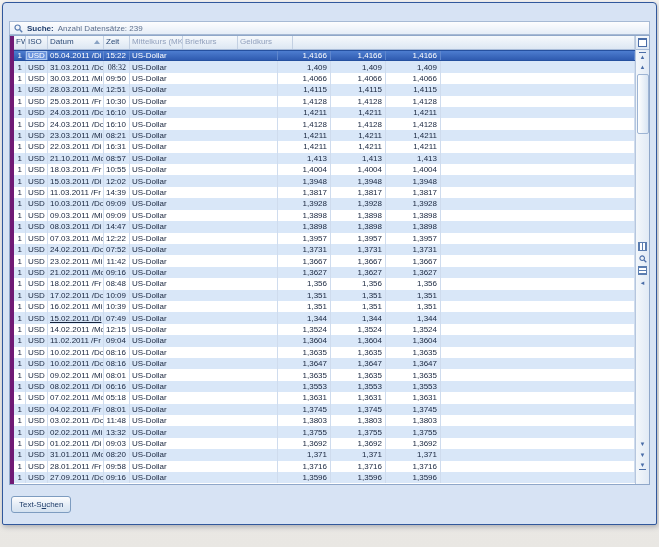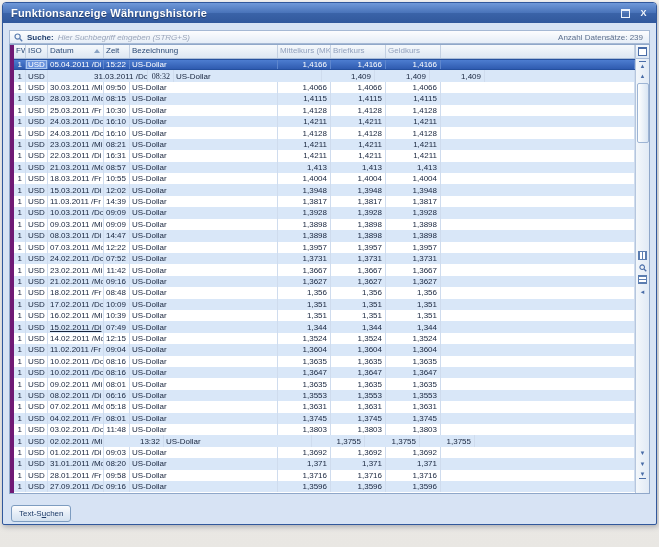--- a/index.html
+++ b/index.html
@@ -18,21 +18,21 @@
   .titlebar{
     height:20px;display:flex;align-items:center;padding:0 5px 0 8px;
     background:linear-gradient(#7099d9,#4a74ba 48%,#3a63a8 52%,#31589c);
     border-radius:3px 3px 0 0;color:#fff;
   }
   .title{flex:1;font-size:11px;font-weight:bold;text-shadow:0 1px 1px rgba(0,0,0,.4);letter-spacing:.2px;}
   .winbtn{width:15px;height:14px;display:flex;align-items:center;justify-content:center;margin-left:3px;color:#f2f6fc;}
   .maxbox{width:7px;height:6px;border:1px solid #eef3fb;border-top-width:2px;background:rgba(255,255,255,.08);}
   .closex{font-size:9px;font-weight:bold;line-height:1;}
   
-  .content{padding:7px 6px 0 6px;}
+  .content{padding:18px 6px 0 6px;}
   .searchbar{
     height:14px;border:1px solid #a6b9d4;box-sizing:border-box;
     background:linear-gradient(#fdfdfe,#e5edf7);
     display:flex;align-items:center;padding:0 4px;gap:4px;
   }
   .search-label{font-size:8px;font-weight:bold;color:#23406e;}
   .search-placeholder{font-size:8px;font-style:italic;color:#9aa5ba;flex:1;}
   .records{font-size:8px;color:#5d6f8d;padding-right:2px;}
   
   .grid{display:flex;height:448px;border:1px solid #8fa7c9;box-sizing:content-box;background:#fff;margin-top:0;}
@@ -80,69 +80,60 @@
     background:linear-gradient(#fdfdfe,#e3ecf6 55%,#d4e2f0);
     border:1px solid #7d9cc0;border-radius:3px;font-family:inherit;
   }
   .accel{text-decoration:underline;}
 </style>
 </head>
 <body>
 
 <div class="window">
 
-  <div class="titlebar">
-    <span class="title">Funktionsanzeige Währungshistorie</span>
-    <span class="winbtn">
-        <span class="maxbox"></span>
-      </span>
-    <span class="winbtn closex">X</span>
-  </div>
 
   <div class="content">
 
     <div class="searchbar">
       <svg class="mag" width="9" height="9" viewBox="0 0 9 9">
         <circle cx="3.6" cy="3.6" r="2.6" fill="none" stroke="#5b7db0" stroke-width="1.2"></circle>
         <line x1="5.6" y1="5.6" x2="8.2" y2="8.2" stroke="#5b7db0" stroke-width="1.4"></line>
       </svg>
       <span class="search-label">Suche:</span>
-      <span class="search-placeholder">Hier Suchbegriff eingeben (STRG+S)</span>
       <span class="records">Anzahl Datensätze: 239</span>
     </div>
 
     <div class="grid">
       <div class="grid-main">
         <div class="ghead" id="gridHeader">
             <div class="hcell" style="width: 12px;">FW</div>
             <div class="hcell" style="width: 22px;">ISO</div>
             <div class="hcell" style="width: 56px;">Datum<span class="sort-up"></span></div>
             <div class="hcell" style="width: 26px;">Zeit</div>
-            <div class="hcell" style="width: 148px;">Bezeichnung</div>
             <div class="hcell muted" style="width: 53px;">Mittelkurs (MK)</div>
             <div class="hcell muted" style="width: 55px;">Briefkurs</div>
             <div class="hcell muted" style="width: 55px;">Geldkurs</div>
             <div class="hcell fill"></div>
           </div>
         <div class="gbody" id="gridBody">
             <div class="grow selected">
               <div class="cell c-fw num" style="width: 12px;">1</div>
               <div class="cell c-iso" style="width: 22px;">USD</div>
               <div class="cell c-datum" style="width: 56px;">05.04.2011 /Di</div>
               <div class="cell c-zeit num" style="width: 26px;">15:22</div>
               <div class="cell c-bezeichnung" style="width: 148px;">US-Dollar</div>
               <div class="cell c-mittelkurs num" style="width: 53px;">1,4166</div>
               <div class="cell c-briefkurs num" style="width: 55px;">1,4166</div>
               <div class="cell c-geldkurs num" style="width: 55px;">1,4166</div>
               <div class="cell c-filler fill"></div>
             </div>
             <div class="grow alt">
               <div class="cell c-fw num" style="width: 12px;">1</div>
               <div class="cell c-iso" style="width: 22px;">USD</div>
-              <div class="cell c-datum" style="width: 56px; margin-left: 44px;">31.03.2011 /Do</div>
+              <div class="cell c-datum" style="width: 56px;">31.03.2011 /Do</div>
               <div class="cell c-zeit num" style="width: 26px; font-family: Liberation Serif, serif;">08:32</div>
               <div class="cell c-bezeichnung" style="width: 148px;">US-Dollar</div>
               <div class="cell c-mittelkurs num" style="width: 53px;">1,409</div>
               <div class="cell c-briefkurs num" style="width: 55px;">1,409</div>
               <div class="cell c-geldkurs num" style="width: 55px;">1,409</div>
               <div class="cell c-filler fill"></div>
             </div>
             <div class="grow">
               <div class="cell c-fw num" style="width: 12px;">1</div>
               <div class="cell c-iso" style="width: 22px;">USD</div>
@@ -151,21 +142,21 @@
               <div class="cell c-bezeichnung" style="width: 148px;">US-Dollar</div>
               <div class="cell c-mittelkurs num" style="width: 53px;">1,4066</div>
               <div class="cell c-briefkurs num" style="width: 55px;">1,4066</div>
               <div class="cell c-geldkurs num" style="width: 55px;">1,4066</div>
               <div class="cell c-filler fill"></div>
             </div>
             <div class="grow alt">
               <div class="cell c-fw num" style="width: 12px;">1</div>
               <div class="cell c-iso" style="width: 22px;">USD</div>
               <div class="cell c-datum" style="width: 56px;">28.03.2011 /Mo</div>
-              <div class="cell c-zeit num" style="width: 26px;">08:15</div>
+              <div class="cell c-zeit num" style="width: 26px;">12:51</div>
               <div class="cell c-bezeichnung" style="width: 148px;">US-Dollar</div>
               <div class="cell c-mittelkurs num" style="width: 53px;">1,4115</div>
               <div class="cell c-briefkurs num" style="width: 55px;">1,4115</div>
               <div class="cell c-geldkurs num" style="width: 55px;">1,4115</div>
               <div class="cell c-filler fill"></div>
             </div>
             <div class="grow">
               <div class="cell c-fw num" style="width: 12px;">1</div>
               <div class="cell c-iso" style="width: 22px;">USD</div>
               <div class="cell c-datum" style="width: 56px;">25.03.2011 /Fr</div>
@@ -216,21 +207,21 @@
               <div class="cell c-zeit num" style="width: 26px;">16:31</div>
               <div class="cell c-bezeichnung" style="width: 148px;">US-Dollar</div>
               <div class="cell c-mittelkurs num" style="width: 53px;">1,4211</div>
               <div class="cell c-briefkurs num" style="width: 55px;">1,4211</div>
               <div class="cell c-geldkurs num" style="width: 55px;">1,4211</div>
               <div class="cell c-filler fill"></div>
             </div>
             <div class="grow alt">
               <div class="cell c-fw num" style="width: 12px;">1</div>
               <div class="cell c-iso" style="width: 22px;">USD</div>
-              <div class="cell c-datum" style="width: 56px;">21.03.2011 /Mo</div>
+              <div class="cell c-datum" style="width: 56px;">21.10.2011 /Mo</div>
               <div class="cell c-zeit num" style="width: 26px;">08:57</div>
               <div class="cell c-bezeichnung" style="width: 148px;">US-Dollar</div>
               <div class="cell c-mittelkurs num" style="width: 53px;">1,413</div>
               <div class="cell c-briefkurs num" style="width: 55px;">1,413</div>
               <div class="cell c-geldkurs num" style="width: 55px;">1,413</div>
               <div class="cell c-filler fill"></div>
             </div>
             <div class="grow">
               <div class="cell c-fw num" style="width: 12px;">1</div>
               <div class="cell c-iso" style="width: 22px;">USD</div>
@@ -481,21 +472,21 @@
               <div class="cell c-bezeichnung" style="width: 148px;">US-Dollar</div>
               <div class="cell c-mittelkurs num" style="width: 53px;">1,3803</div>
               <div class="cell c-briefkurs num" style="width: 55px;">1,3803</div>
               <div class="cell c-geldkurs num" style="width: 55px;">1,3803</div>
               <div class="cell c-filler fill"></div>
             </div>
             <div class="grow alt">
               <div class="cell c-fw num" style="width: 12px;">1</div>
               <div class="cell c-iso" style="width: 22px;">USD</div>
               <div class="cell c-datum" style="width: 56px;">02.02.2011 /Mi</div>
-              <div class="cell c-zeit num" style="width: 26px; margin-left: 34px;">13:32</div>
+              <div class="cell c-zeit num" style="width: 26px;">13:32</div>
               <div class="cell c-bezeichnung" style="width: 148px;">US-Dollar</div>
               <div class="cell c-mittelkurs num" style="width: 53px;">1,3755</div>
               <div class="cell c-briefkurs num" style="width: 55px;">1,3755</div>
               <div class="cell c-geldkurs num" style="width: 55px;">1,3755</div>
               <div class="cell c-filler fill"></div>
             </div>
             <div class="grow">
               <div class="cell c-fw num" style="width: 12px;">1</div>
               <div class="cell c-iso" style="width: 22px;">USD</div>
               <div class="cell c-datum" style="width: 56px;">01.02.2011 /Di</div>

